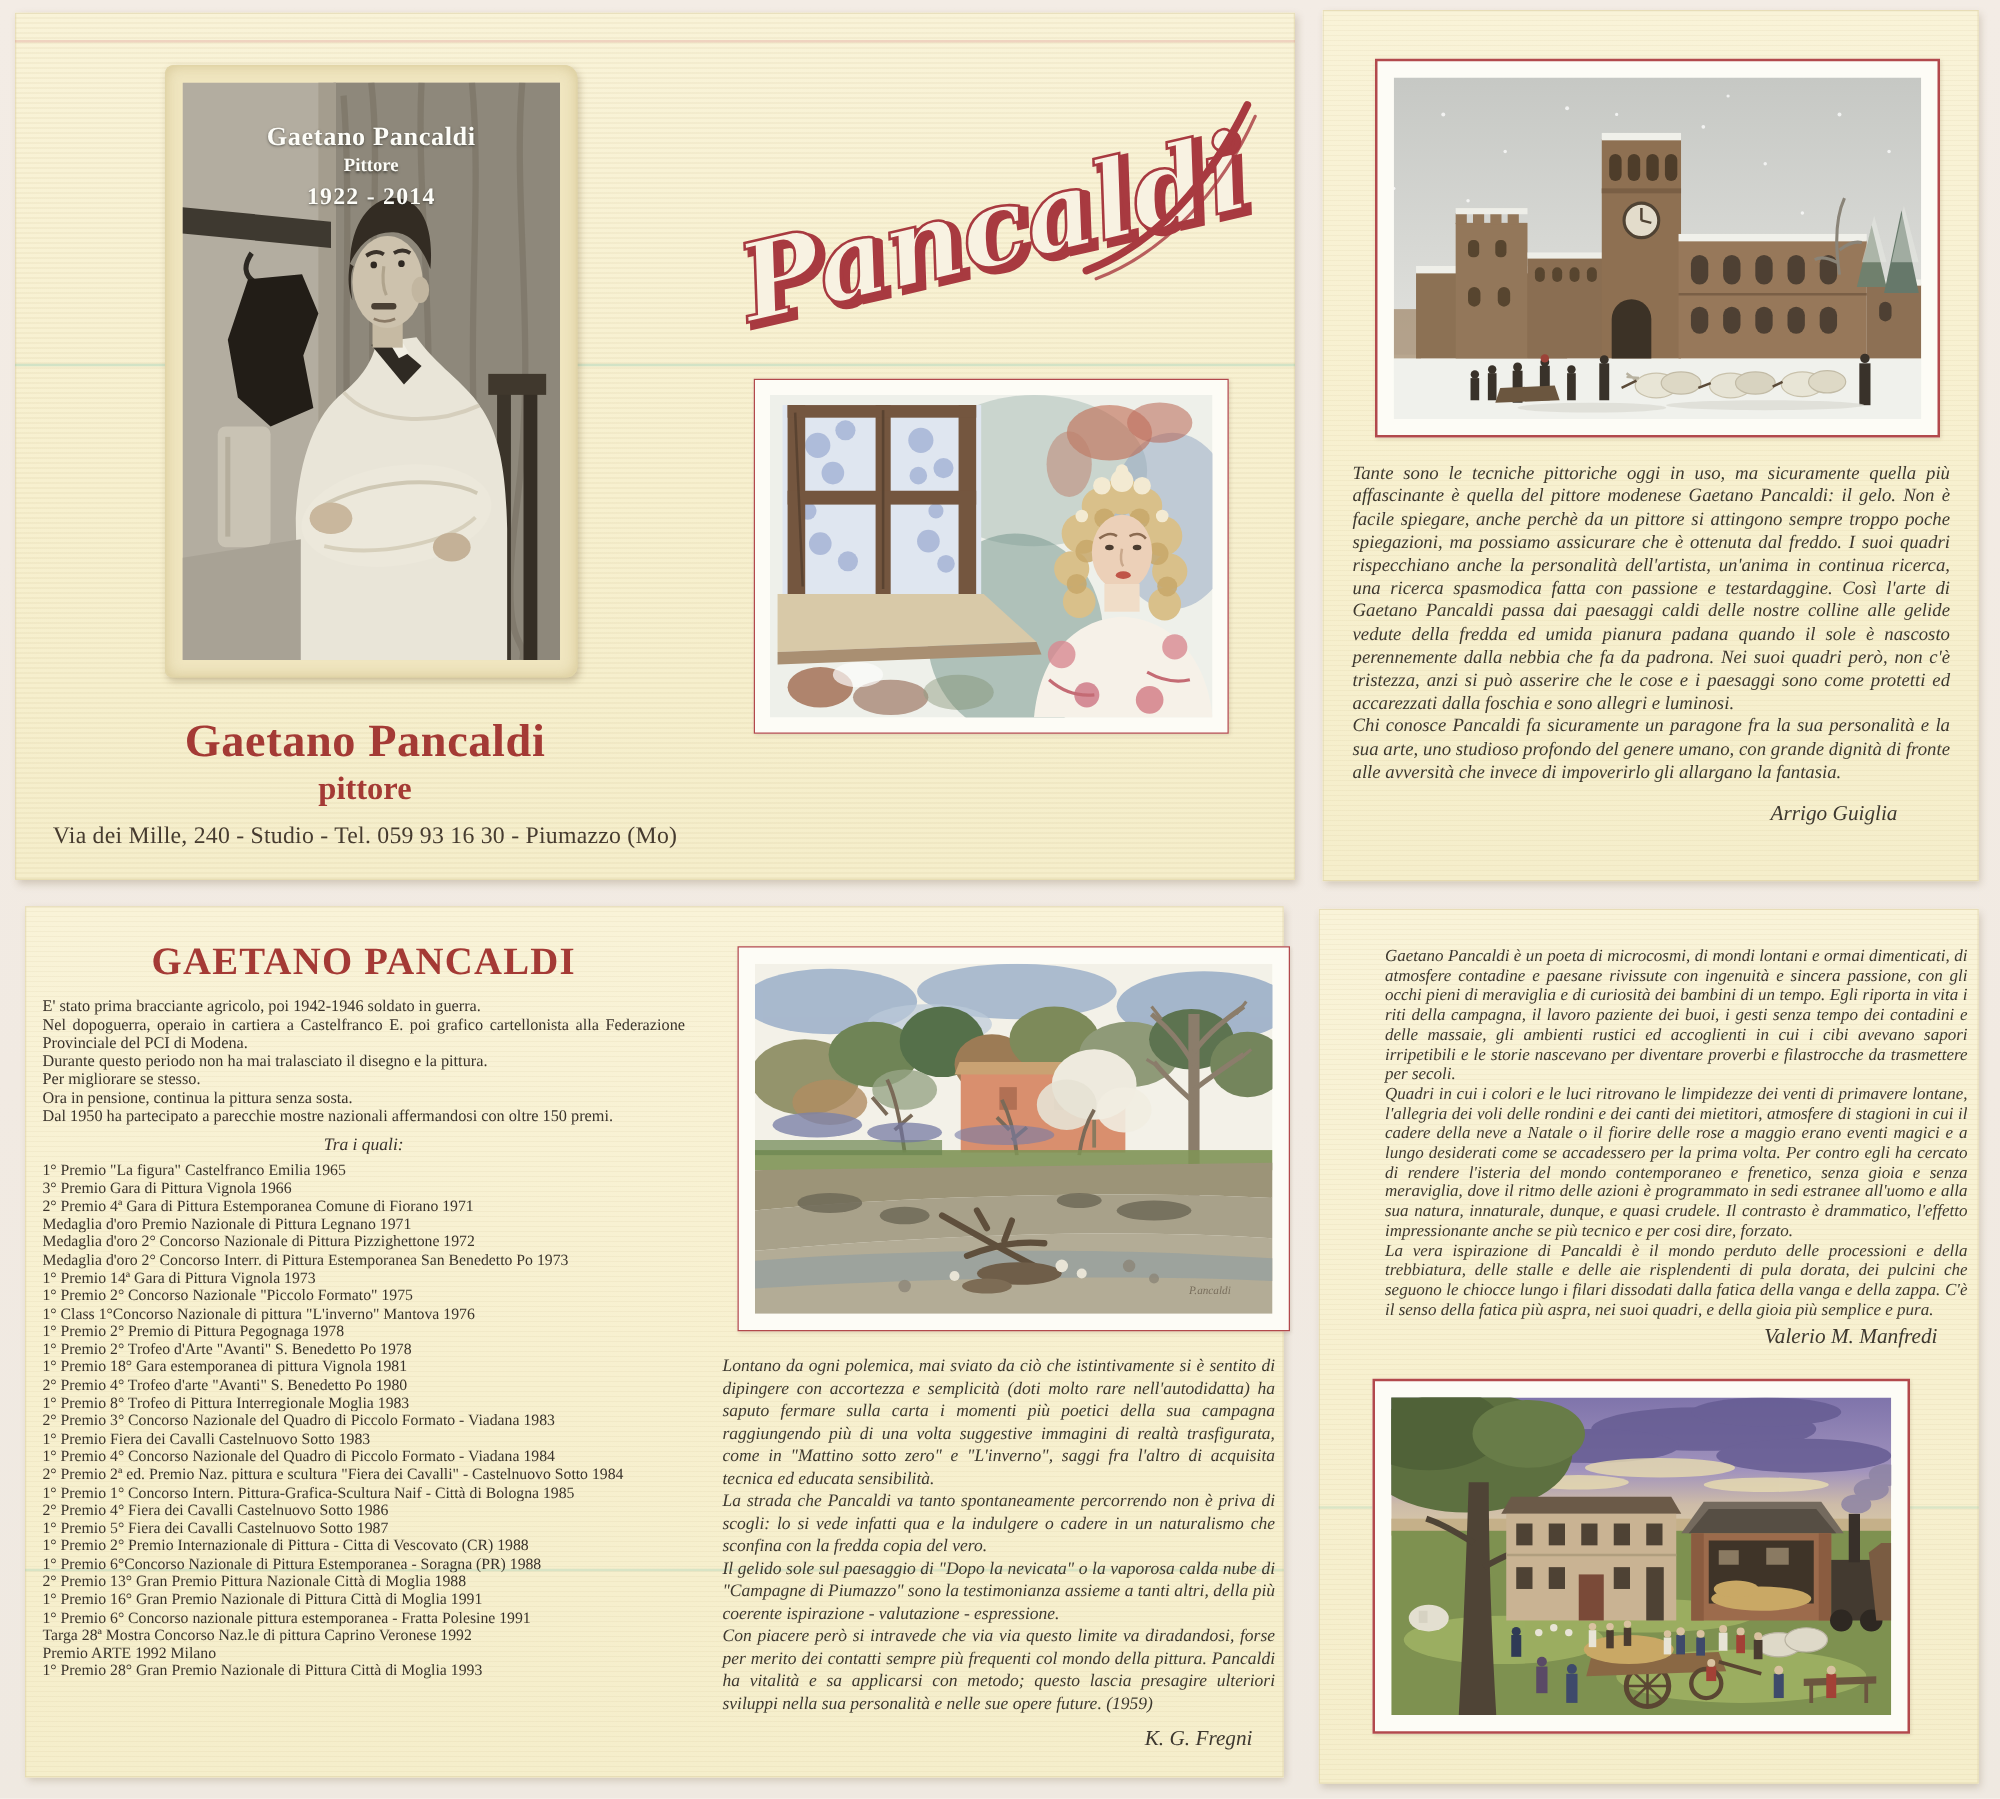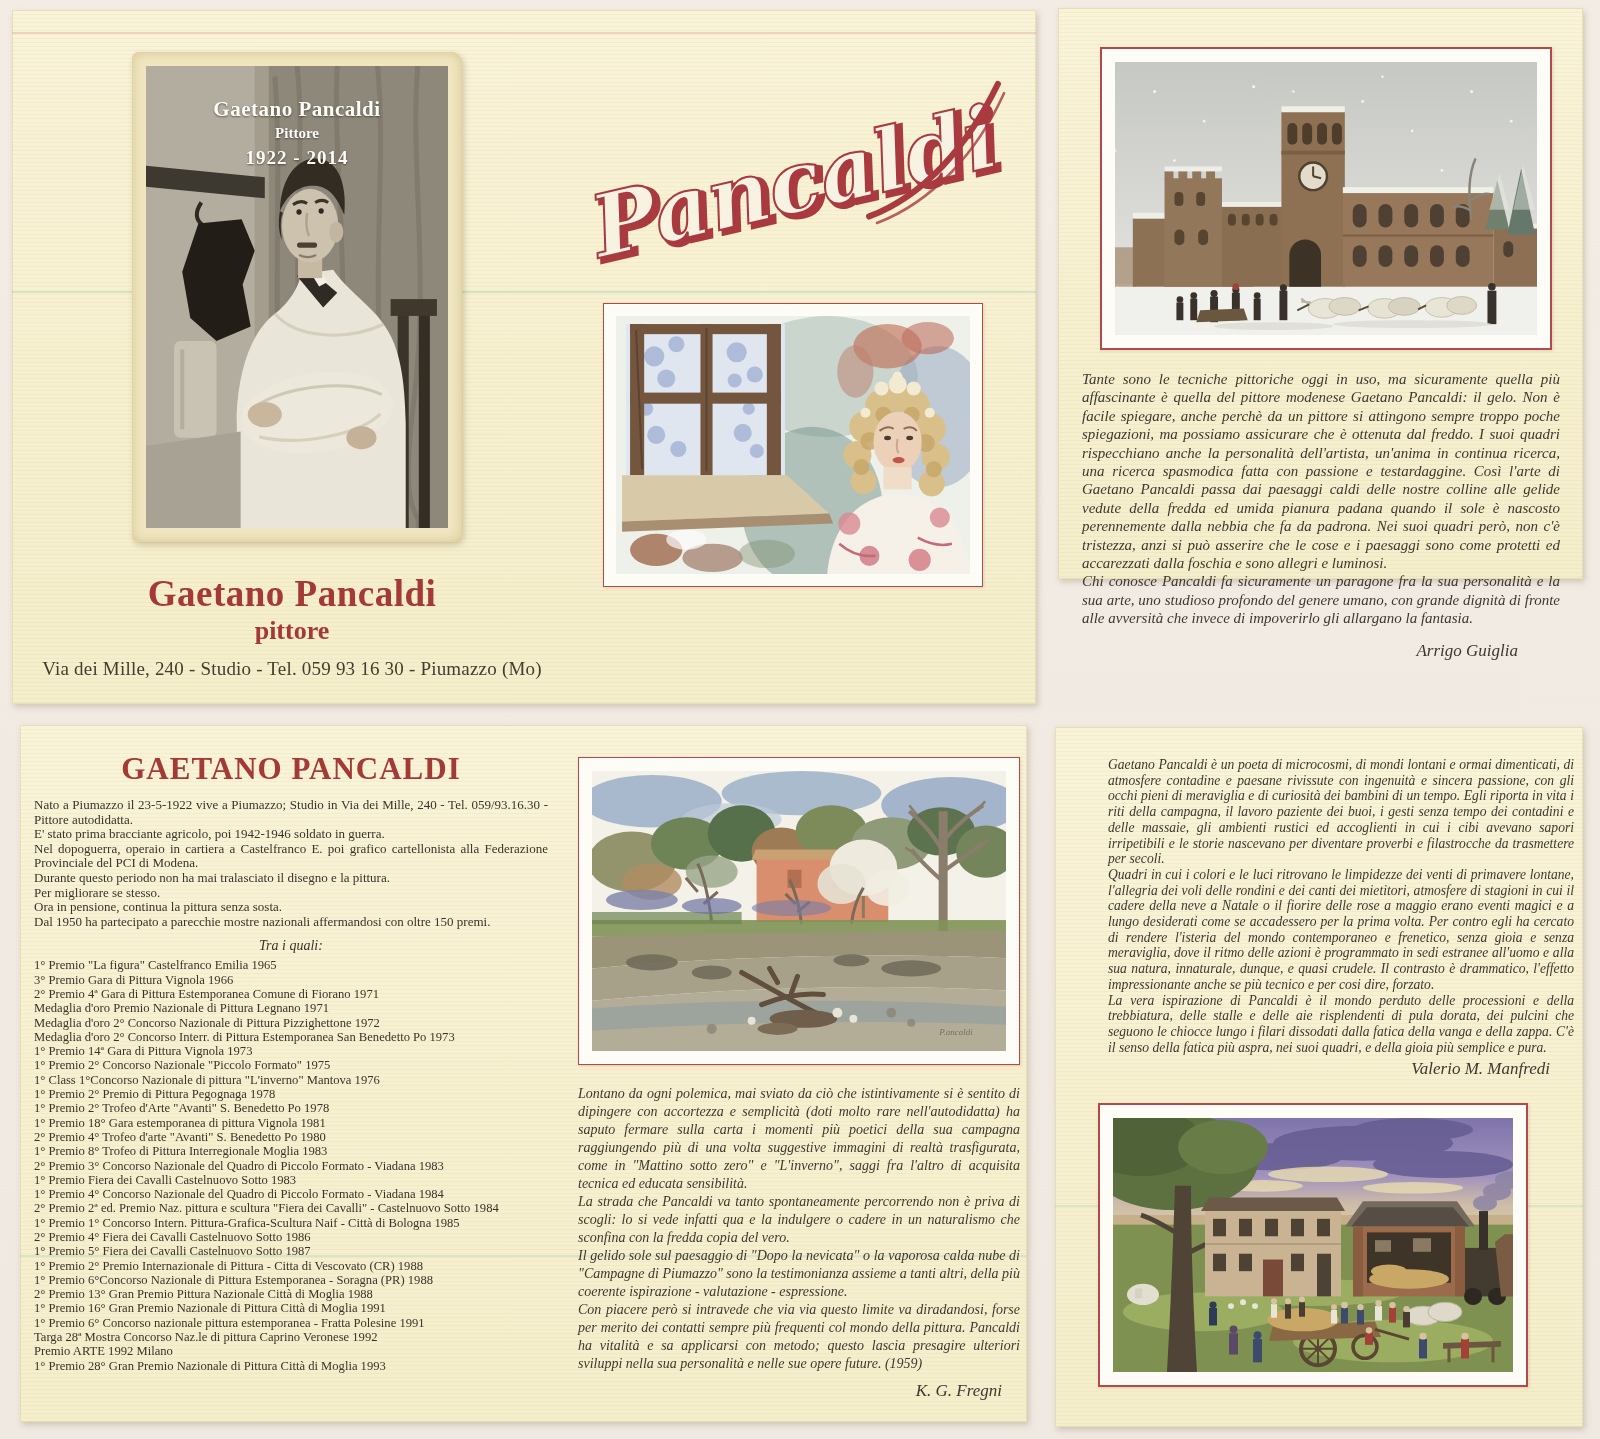--- a/index.html
+++ b/index.html
@@ -44,36 +44,36 @@
   .ph-years{font-size:19px;font-weight:bold;margin-top:3px;letter-spacing:1px;}
   .front-title{position:absolute;left:0;top:562px;width:560px;text-align:center;}
   .big-name{font-size:37px;font-weight:bold;color:#a43a35;letter-spacing:.5px;}
   .big-role{font-size:26px;font-weight:bold;color:#a43a35;margin-top:1px;}
   .address{font-size:19px;color:#463b2f;margin-top:12px;letter-spacing:.2px;}
   .signature-box{position:absolute;left:528px;top:52px;width:480px;height:218px;}
   .signature-box svg{width:100%;height:100%;display:block;}
   #art-portrait{left:591px;top:293px;width:380px;height:284px;border-width:1.5px;padding:12px;}
 
   
-  #sheetB{left:1058px;top:8px;width:525px;height:571px;}
+  #sheetB{left:1058px;top:8px;width:525px;height:697px;}
   #art-castle{left:42px;top:39px;width:452px;height:303px;}
   .quote{color:#3d382f;}
   .quote p{margin:0;text-align:justify;}
   #quoteB{position:absolute;left:24px;top:362px;width:478px;font-style:italic;font-size:15px;line-height:18.4px;}
   .author{text-align:right;margin-top:9px;font-size:17px;color:#3d382f;}
   #quoteB .author{padding-right:42px;margin-top:14px;}
 
   
   #sheetC{left:20px;top:725px;width:1007px;height:697px;}
   .bio-col{position:absolute;left:14px;top:26px;width:514px;color:#3a332b;}
   .bio-title{font-size:31px;font-weight:bold;color:#a43a35;text-align:center;letter-spacing:1px;margin-bottom:11px;}
   .bio p{margin:0;font-size:13px;line-height:14.6px;text-align:justify;}
   .awards-heading{font-style:italic;text-align:center;font-size:14px;margin:9px 0 4px 0;}
   .awards div{font-size:12.6px;line-height:14.3px;white-space:nowrap;overflow:hidden;}
-  #art-landscape{left:558px;top:32px;width:442px;height:308px;border-width:1.5px;}
+  #art-landscape{left:570px;top:32px;width:442px;height:308px;border-width:1.5px;}
   #quoteC{position:absolute;left:558px;top:360px;width:442px;font-style:italic;font-size:14px;line-height:18px;}
   #quoteC .author{padding-right:18px;}
 
   
   #sheetD{left:1055px;top:727px;width:528px;height:700px;}
   #quoteD{position:absolute;left:42px;top:30px;width:466px;font-style:italic;font-size:13.6px;line-height:15.7px;margin-left:11px;}
   #quoteD .author{padding-right:24px;margin-top:6px;}
   #art-farm{left:43px;top:376px;width:430px;height:284px;}
 </style>
 </head>
@@ -379,21 +379,20 @@
       </div>
     <div class="author">Arrigo Guiglia</div>
   </div>
 </section>
 
 <section class="sheet" id="sheetC">
   <div class="artifact" style="top:530px;background:rgba(110,190,170,.22);"></div>
   <div class="bio-col">
     <div class="bio-title">GAETANO PANCALDI</div>
     <div class="bio">
-        <p>Nato a Piumazzo il 23-5-1922 vive a Piumazzo; Studio in Via dei Mille, 240 - Tel. 059/93.16.30 - Pittore autodidatta.</p>
         <p>E' stato prima bracciante agricolo, poi 1942-1946 soldato in guerra.</p>
         <p>Nel dopoguerra, operaio in cartiera a Castelfranco E. poi grafico cartellonista alla Federazione Provinciale del PCI di Modena.</p>
         <p>Durante questo periodo non ha mai tralasciato il disegno e la pittura.</p>
         <p>Per migliorare se stesso.</p>
         <p>Ora in pensione, continua la pittura senza sosta.</p>
         <p>Dal 1950 ha partecipato a parecchie mostre nazionali affermandosi con oltre 150 premi.</p>
       </div>
     <div class="awards-heading">Tra i quali:</div>
     <div class="awards">
         <div>1° Premio "La figura" Castelfranco Emilia 1965</div>

